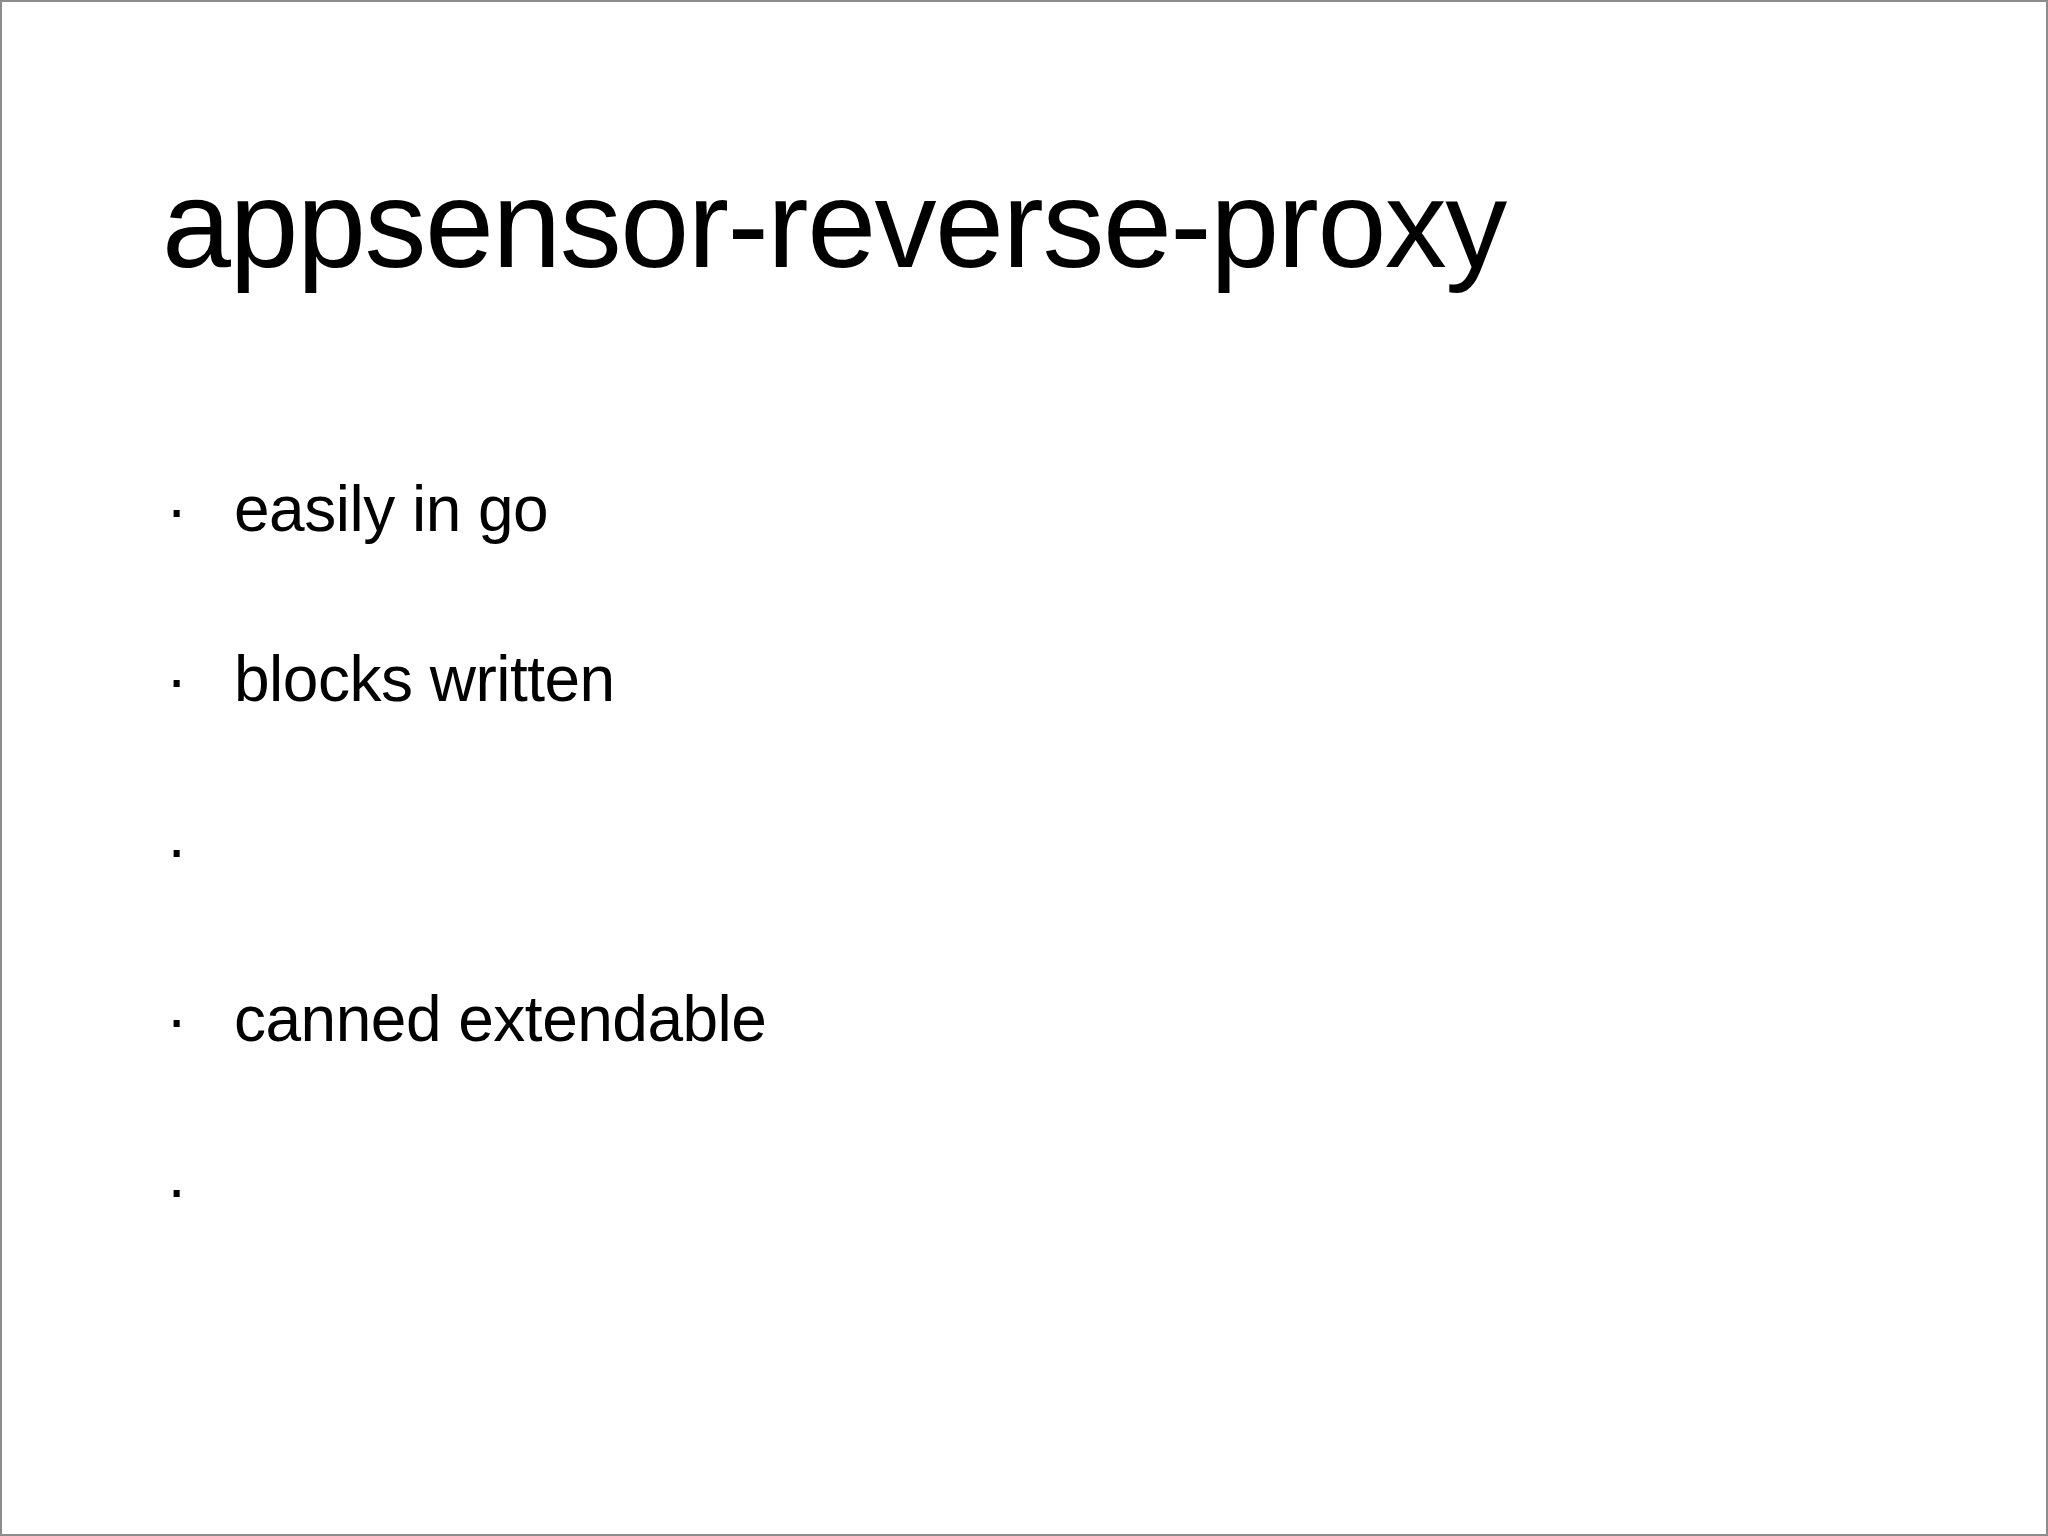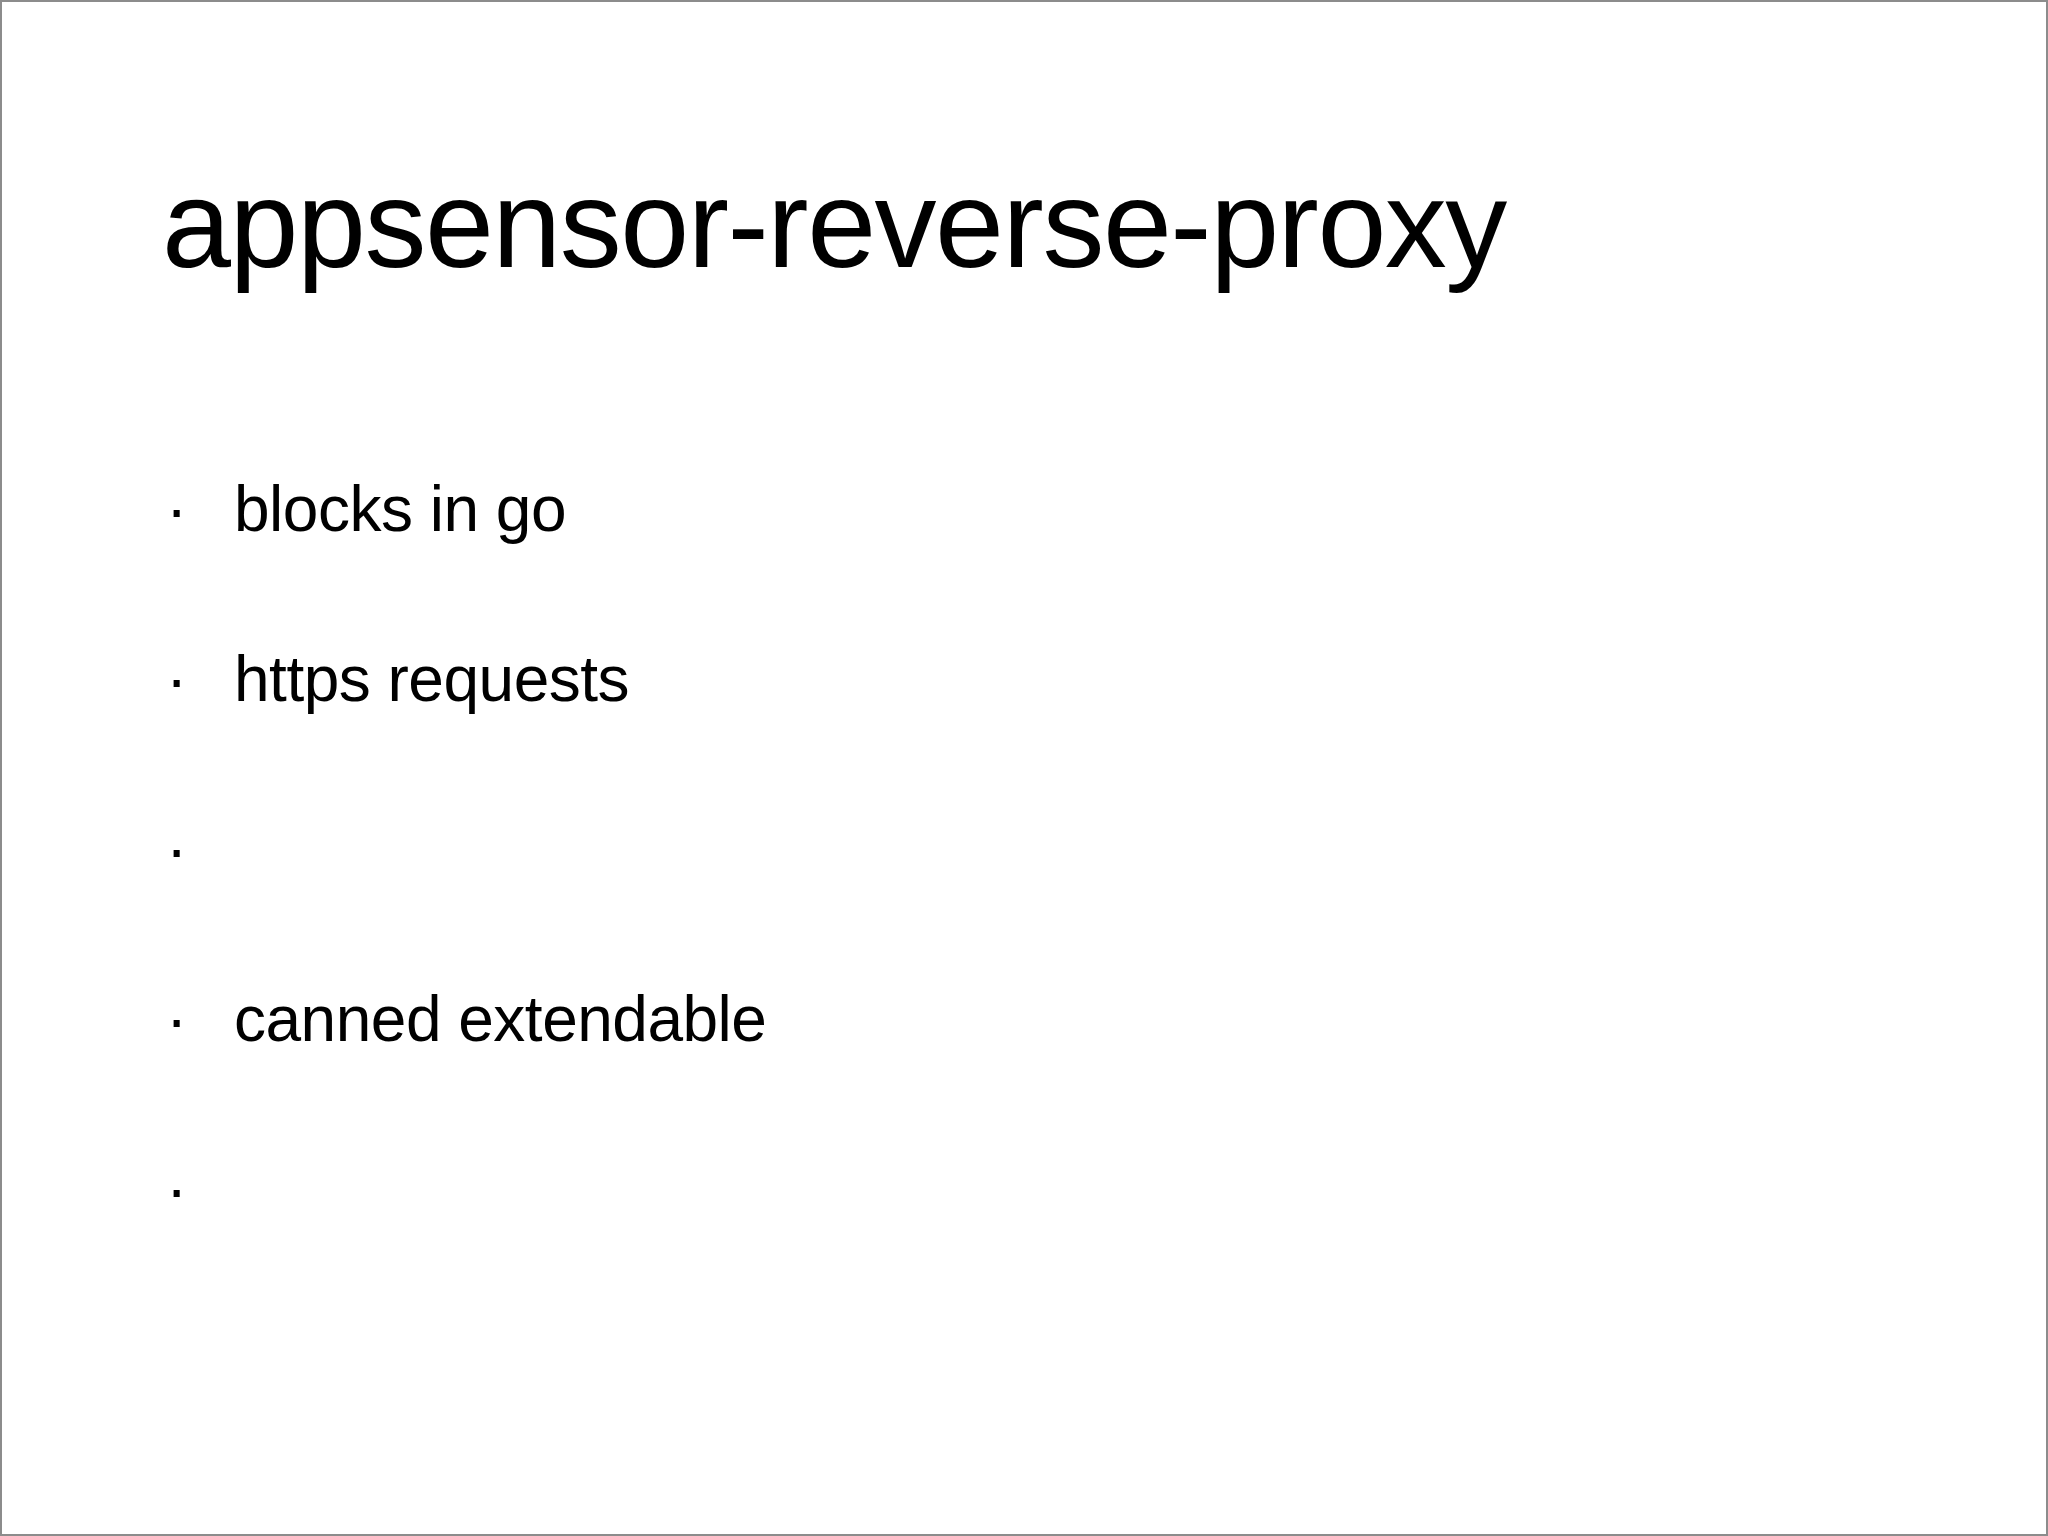--- a/index.html
+++ b/index.html
@@ -86,26 +86,26 @@
 <body>
 
 <div class="slide">
 
   <h1 class="slide-title">appsensor-reverse-proxy</h1>
 
   <ul class="bullet-list">
 
     <li class="bullet-item">
       <span class="bullet-marker">·</span>
-      <span class="bullet-text">blocks in go</span>
+      <span class="bullet-text">easily in go</span>
     </li>
 
     <li class="bullet-item">
       <span class="bullet-marker">·</span>
-      <span class="bullet-text">https requests</span>
+      <span class="bullet-text">blocks written</span>
     </li>
 
     <li class="bullet-item">
       <span class="bullet-marker">·</span>
     </li>
 
     <li class="bullet-item">
       <span class="bullet-marker">·</span>
       <span class="bullet-text">canned extendable</span>
     </li>

